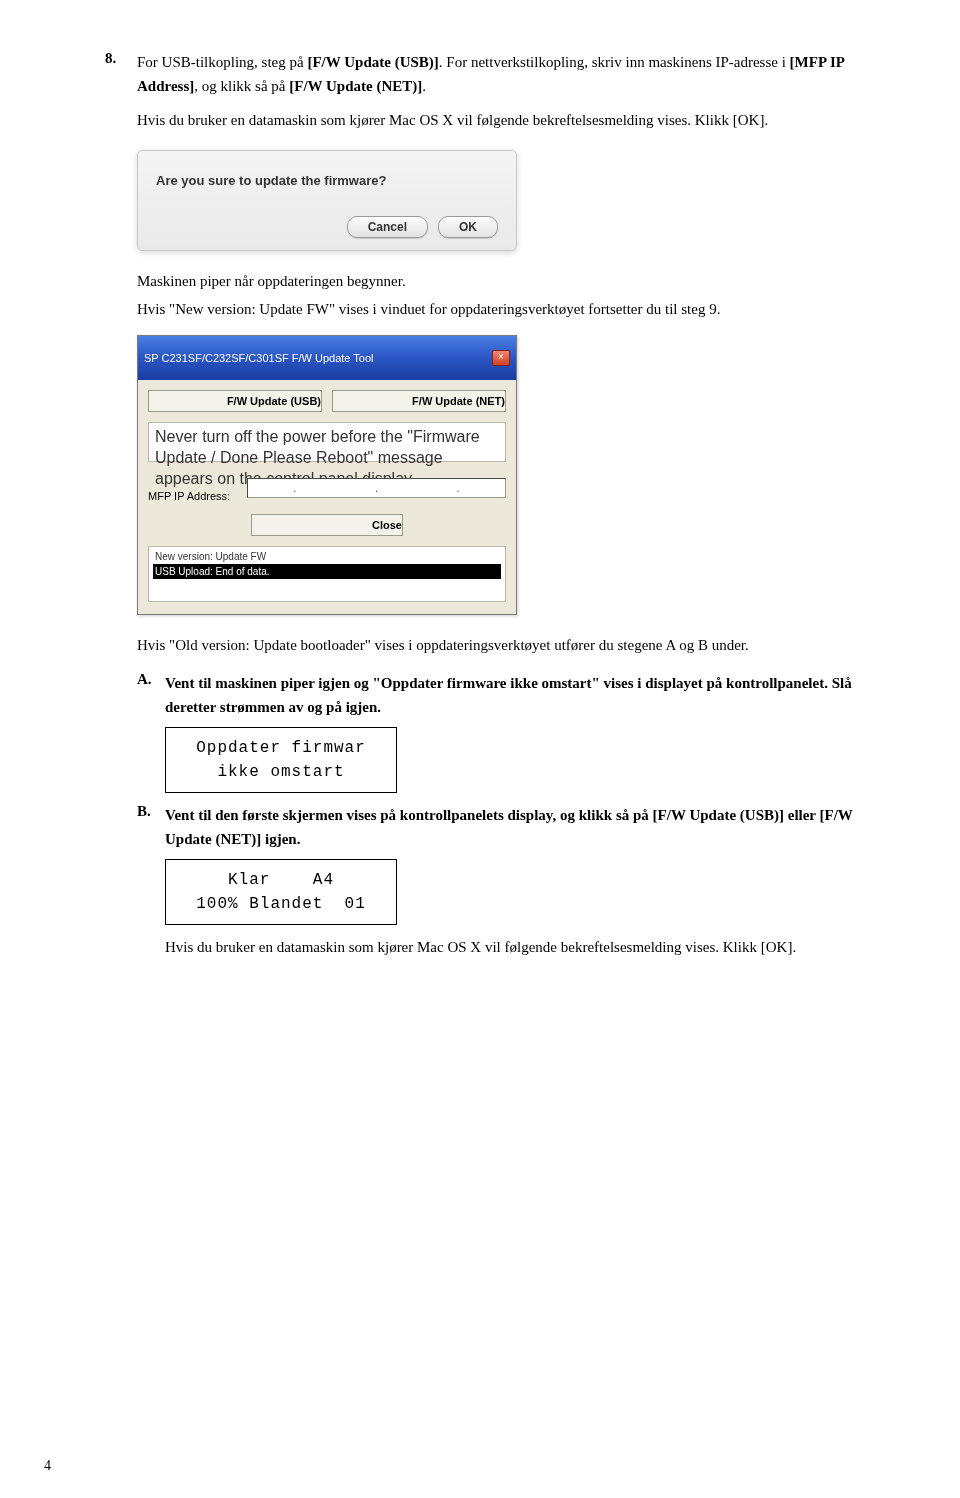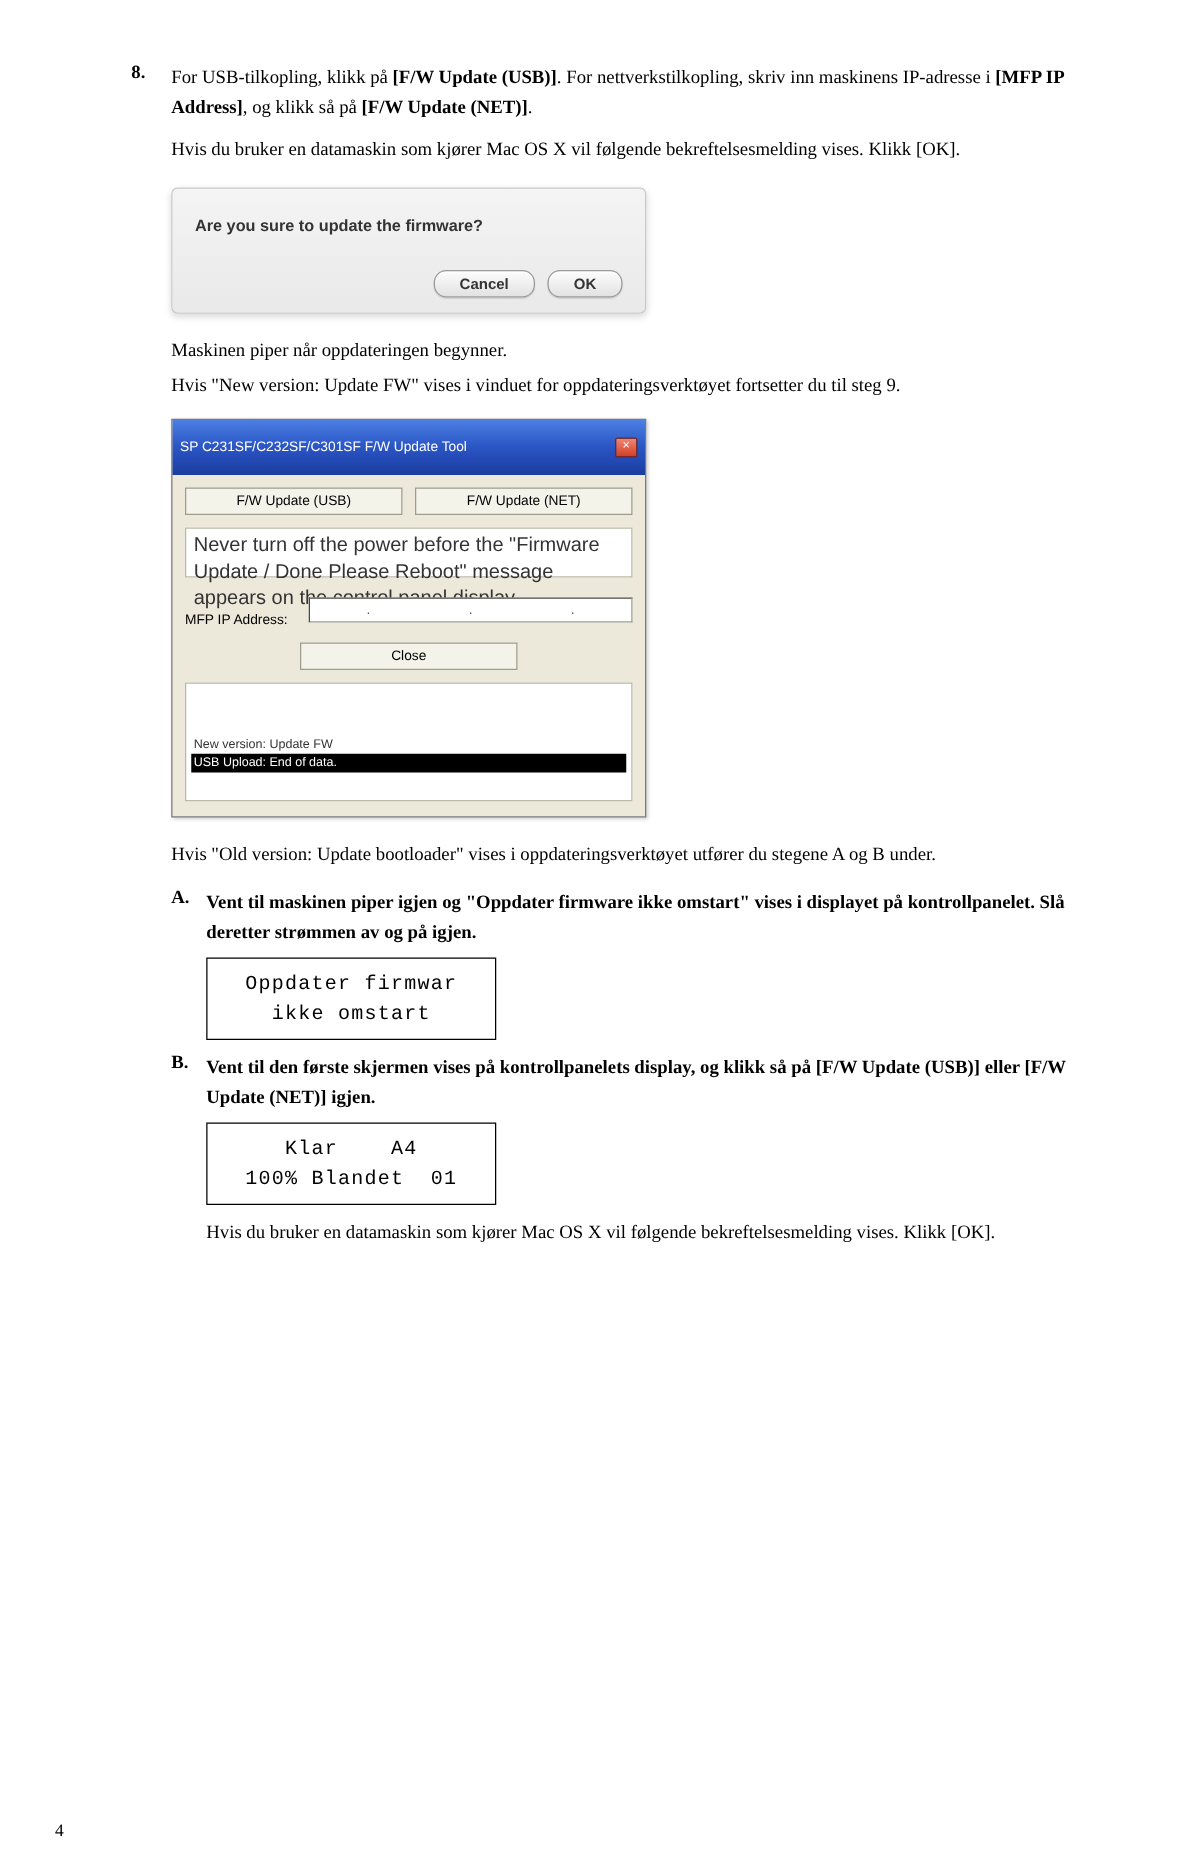--- a/index.html
+++ b/index.html
@@ -109,24 +109,25 @@
   }
   .win-row {
     display: flex;
     gap: 10px;
     margin-bottom: 10px;
   }
   .win-btn {
     flex: 1;
     border: 1px solid #9c9c8e;
     background: #f4f3ea;
-    padding: 4px 11px;
-    text-align: center;
+    padding: 4px 0;
+    text-align: right;
     font-size: 11px;
     cursor: pointer;
+    font-weight: bold;
   }
   .win-msgbox {
     border: 1px solid #b9b9a8;
     background: #fff;
     padding: 4px 6px;
     font-size: 16px;
     line-height: 1.3;
     color: #333;
     height: 30px;
     margin-bottom: 12px;
@@ -158,21 +159,20 @@
   .win-status {
     border: 1px solid #b9b9a8;
     background: #fff;
     font-size: 10px;
     line-height: 1.3;
     padding: 2px 4px 22px 4px;
   }
   .win-status-line1 {
     color: #333;
     padding: 1px 2px;
-    margin-top: 39px;
   }
   .win-status-hi {
     background: #000000;
     color: #fff;
     padding: 1px 2px;
   }
   .sub-ol-item {
     display: flex;
     margin: 8px 0 6px 32px;
   }
@@ -204,21 +204,21 @@
   }
 </style>
 </head>
 <body>
 
 <div class="page">
 
   <div class="ol-item">
     <div class="ol-num">8.</div>
     <div class="ol-body para">
-      <span>For USB-tilkopling, klikk på </span><b>[F/W Update (USB)]</b><span>. For nettverkstilkopling, skriv inn maskinens IP-adresse i </span><b>[MFP IP Address]</b><span>, og klikk så på </span><b>[F/W Update (NET)]</b><span>.</span>
+      <span>For USB-tilkopling, steg på </span><b>[F/W Update (USB)]</b><span>. For nettverkstilkopling, skriv inn maskinens IP-adresse i </span><b>[MFP IP Address]</b><span>, og klikk så på </span><b>[F/W Update (NET)]</b><span>.</span>
     </div>
   </div>
   <div class="indent-block para">
     <span>Hvis du bruker en datamaskin som kjører Mac OS X vil følgende bekreftelsesmelding vises. Klikk </span><span>[OK]</span><span>.</span>
   </div>
 
   <div class="mac-dialog">
     <div class="mac-dialog-body">
       <div class="mac-dialog-text">Are you sure to update the firmware?</div>
       <div class="mac-btn-row">

